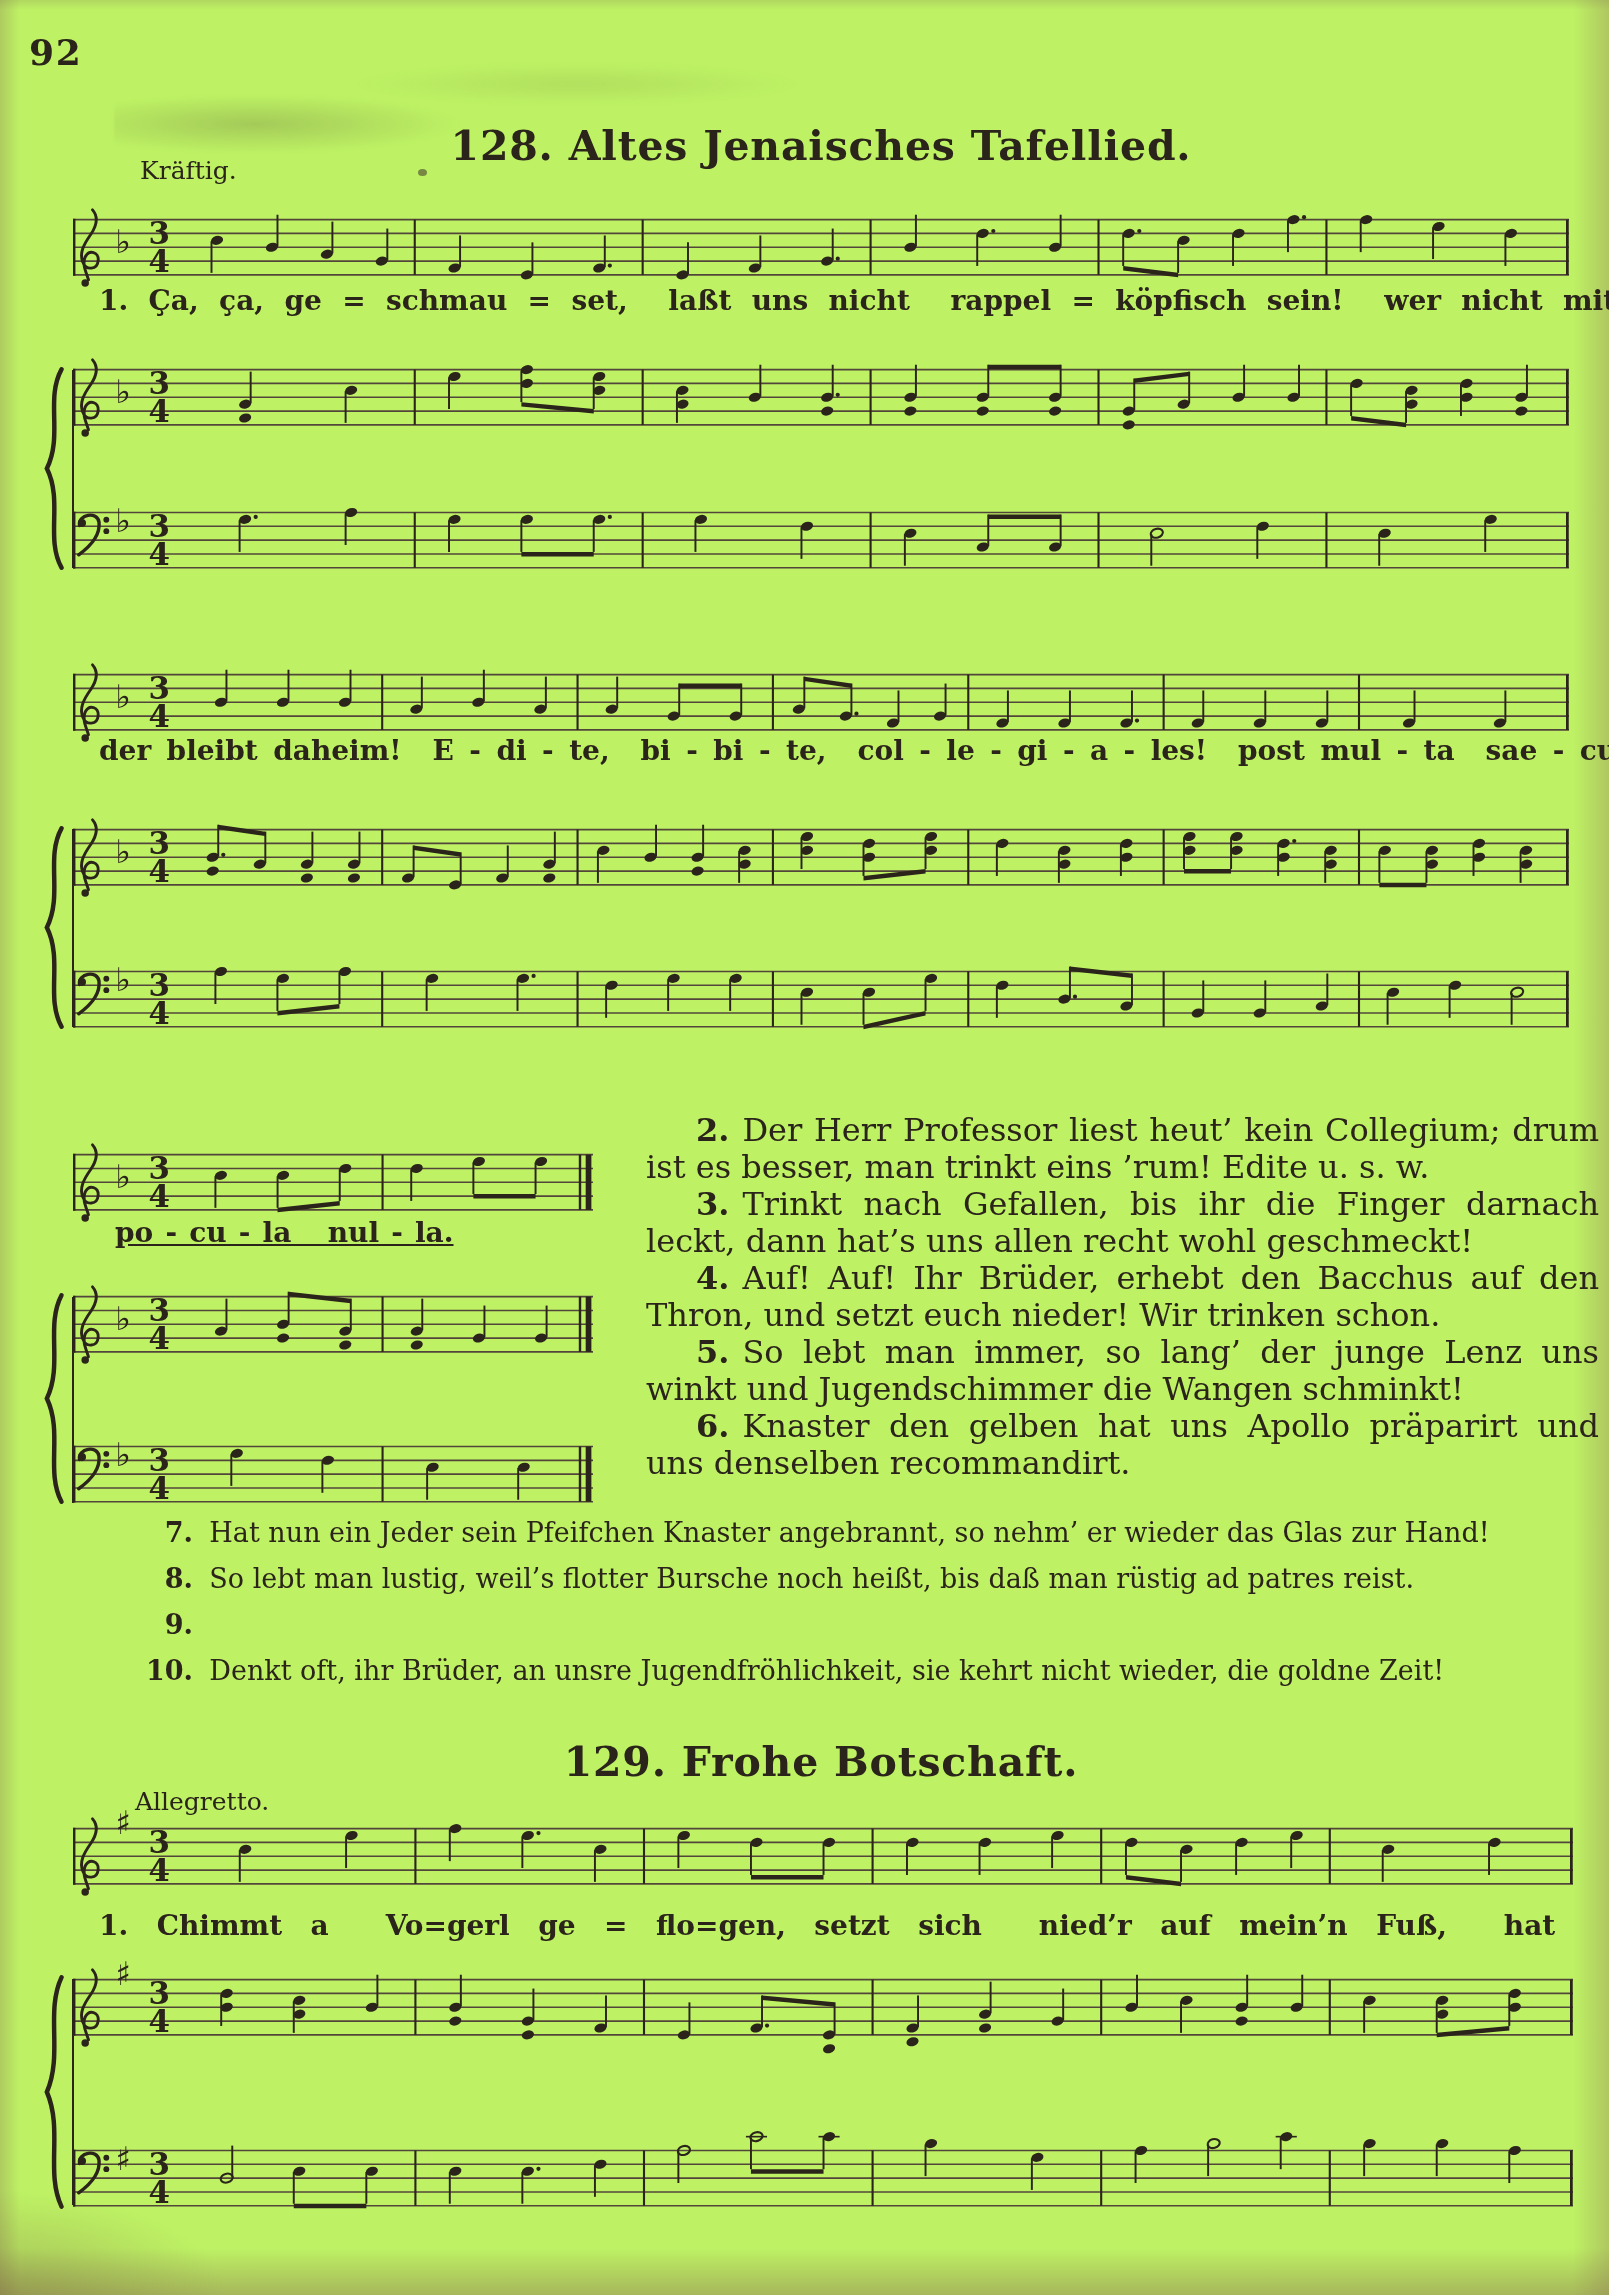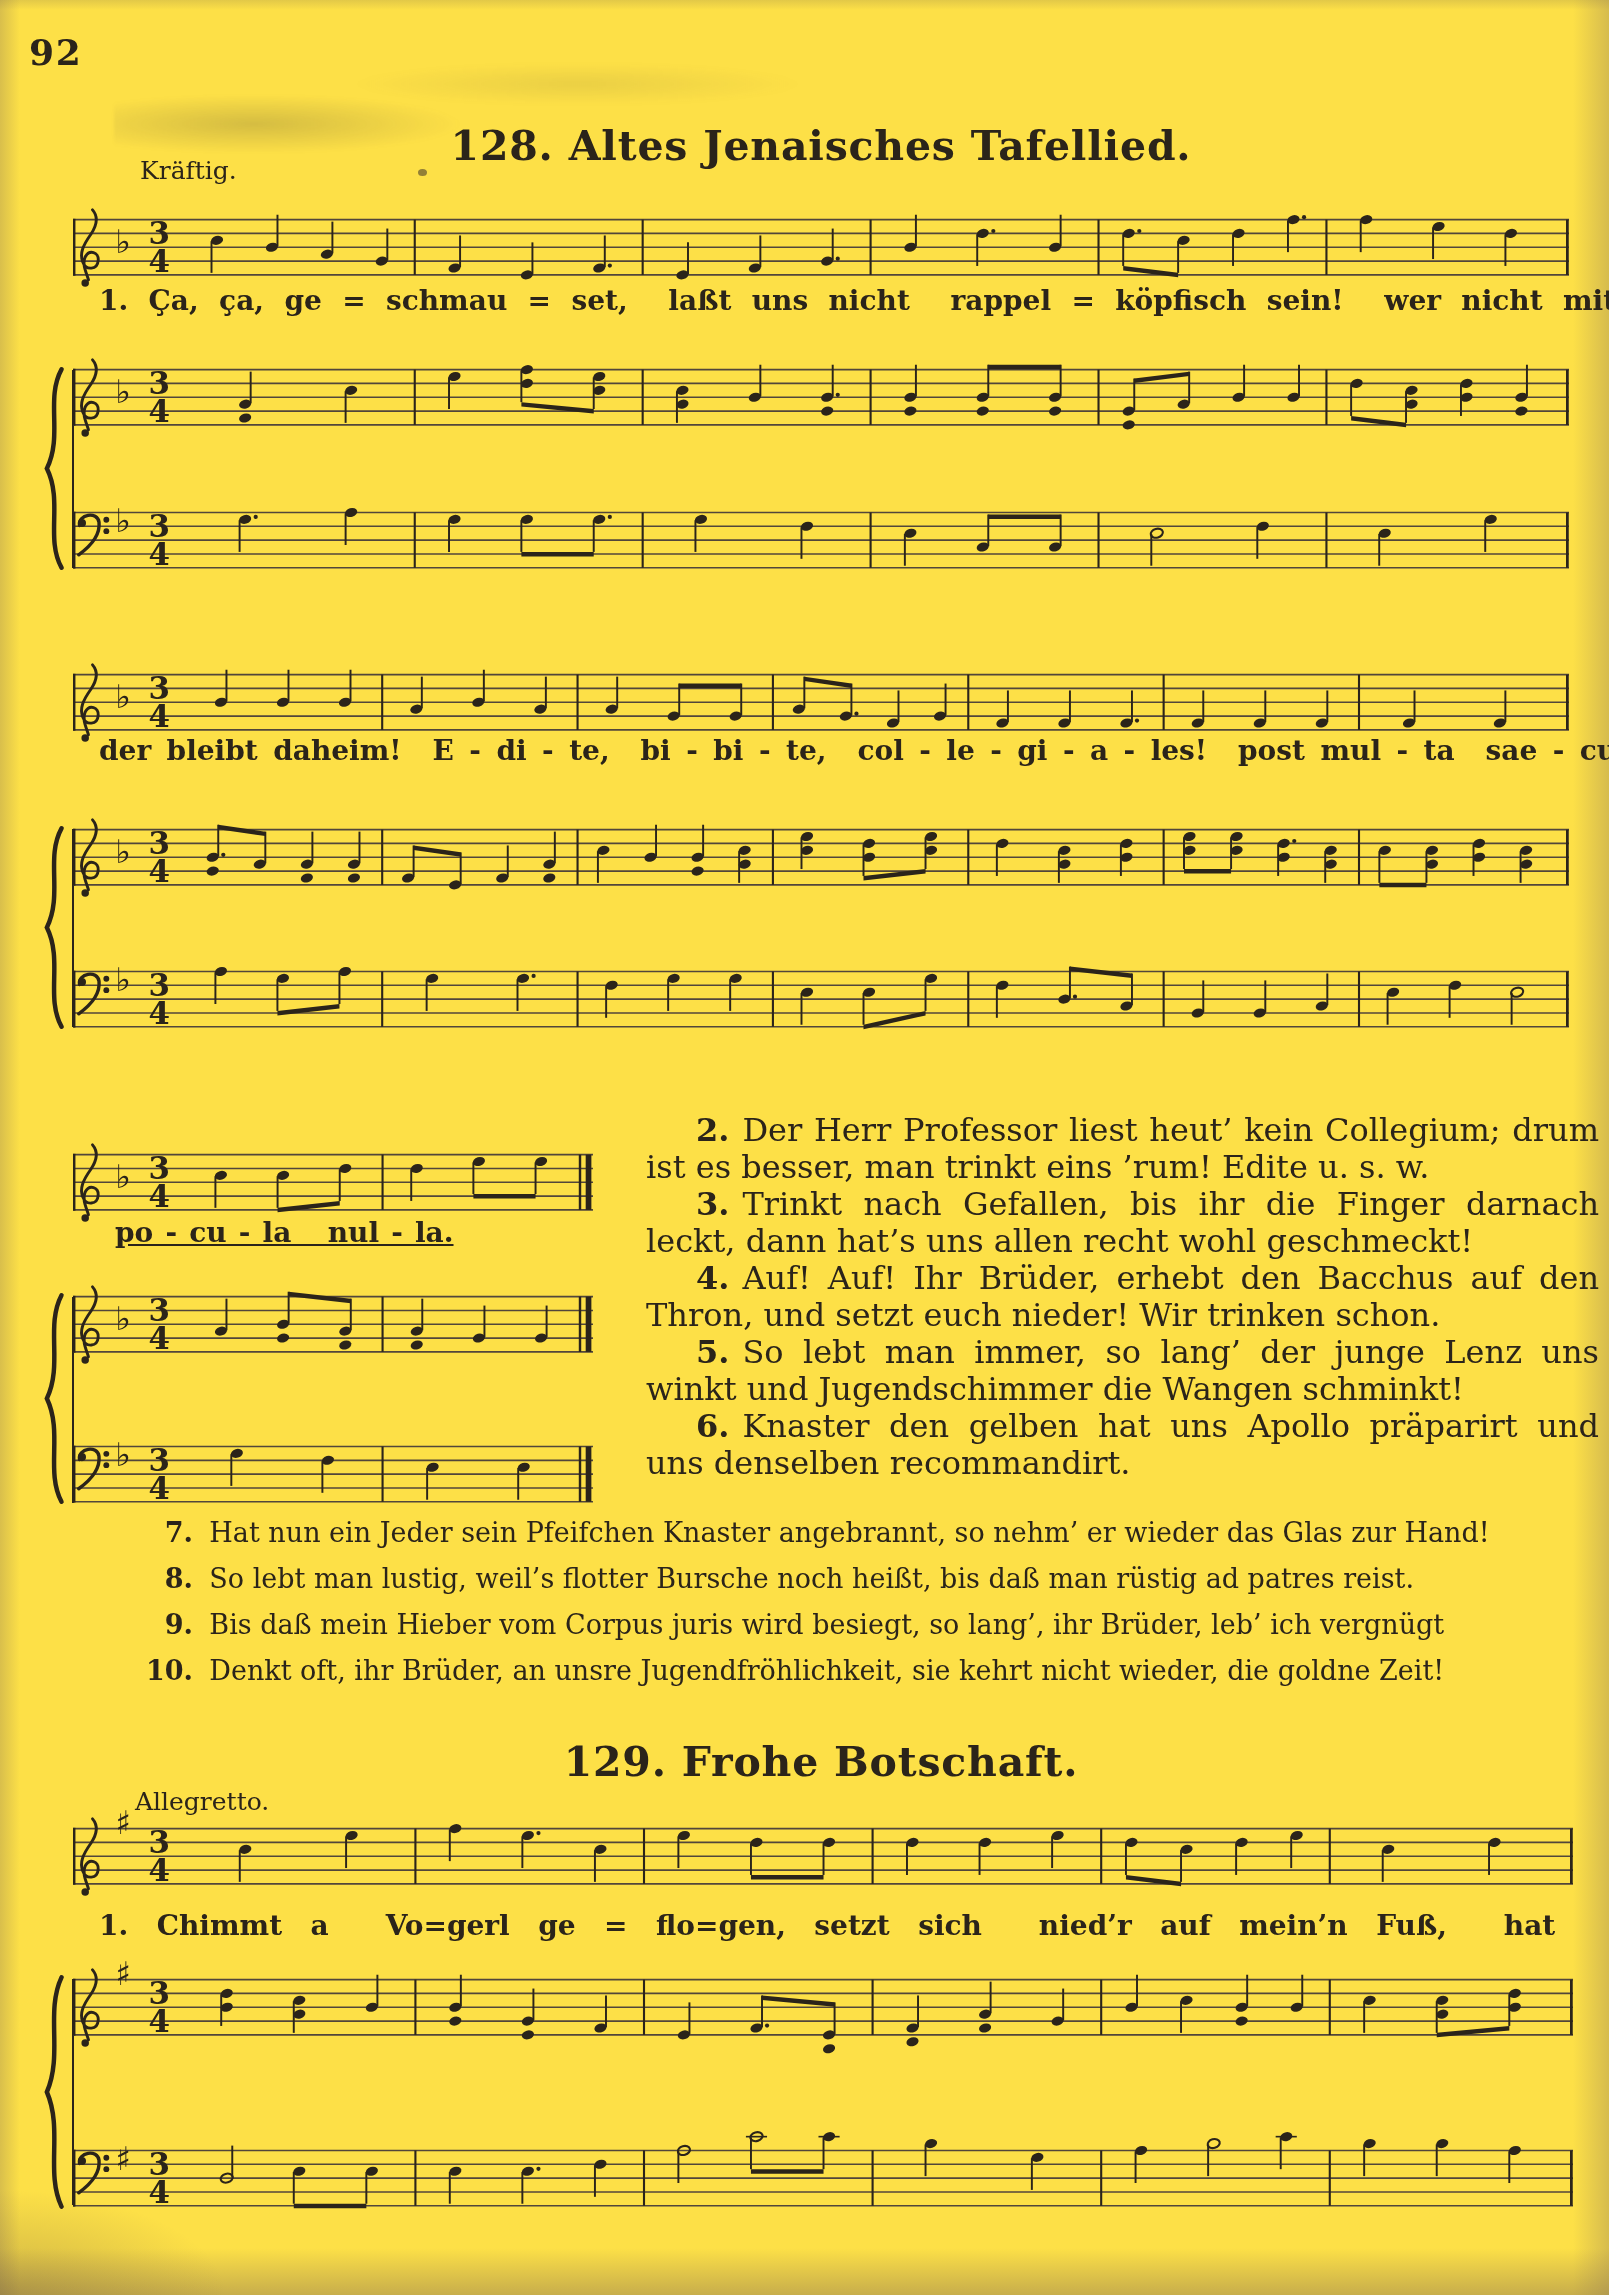--- a/index.html
+++ b/index.html
@@ -1,16 +1,16 @@
 <!DOCTYPE html>
 <html style="font-size:13px"><head>
 <meta charset="utf-8">
 <style>
   html,body{margin:0;padding:0;background:#d8ccab;}
-  .page{position:relative;width:1609px;height:2295px;background:#fde047;overflow:hidden;
+  .page{position:relative;width:1609px;height:2295px;background:#bef264;overflow:hidden;
         font-family:"DejaVu Serif",serif;color:#2b241a;}
   .page-number{position:absolute;left:29px;top:31px;font-size:36px;font-weight:bold;letter-spacing:1.6px;}
   .tempo{position:absolute;font-size:25px;}
   .tempo128{left:140px;top:156px;}
   .tempo129{left:135px;top:1787px;}
   .title{position:absolute;left:73px;width:1496px;text-align:center;font-size:41px;font-weight:bold;letter-spacing:0.8px;}
   .title128{top:122px;}
   .title129{top:1738px;}
   svg.staff{position:absolute;overflow:visible;}
   svg.brace{position:absolute;overflow:visible;}
@@ -601,21 +601,20 @@
     <div class="verse-row">
         <span class="vnum">7.</span>
         <span class="vtext">Hat nun ein Jeder sein Pfeifchen Knaster angebrannt, so nehm’ er wieder das Glas zur Hand!</span>
       </div>
     <div class="verse-row">
         <span class="vnum">8.</span>
         <span class="vtext">So lebt man lustig, weil’s flotter Bursche noch heißt, bis daß man rüstig ad patres reist.</span>
       </div>
     <div class="verse-row">
         <span class="vnum">9.</span>
-        <span class="vtext">Bis daß mein Hieber vom Corpus juris wird besiegt, so lang’, ihr Brüder, leb’ ich vergnügt</span>
       </div>
     <div class="verse-row">
         <span class="vnum">10.</span>
         <span class="vtext">Denkt oft, ihr Brüder, an unsre Jugendfröhlichkeit, sie kehrt nicht wieder, die goldne Zeit!</span>
       </div>
   </div>
 
   <div class="title title129">129. Frohe Botschaft.</div>
   <div class="tempo tempo129">Allegretto.</div>
 

